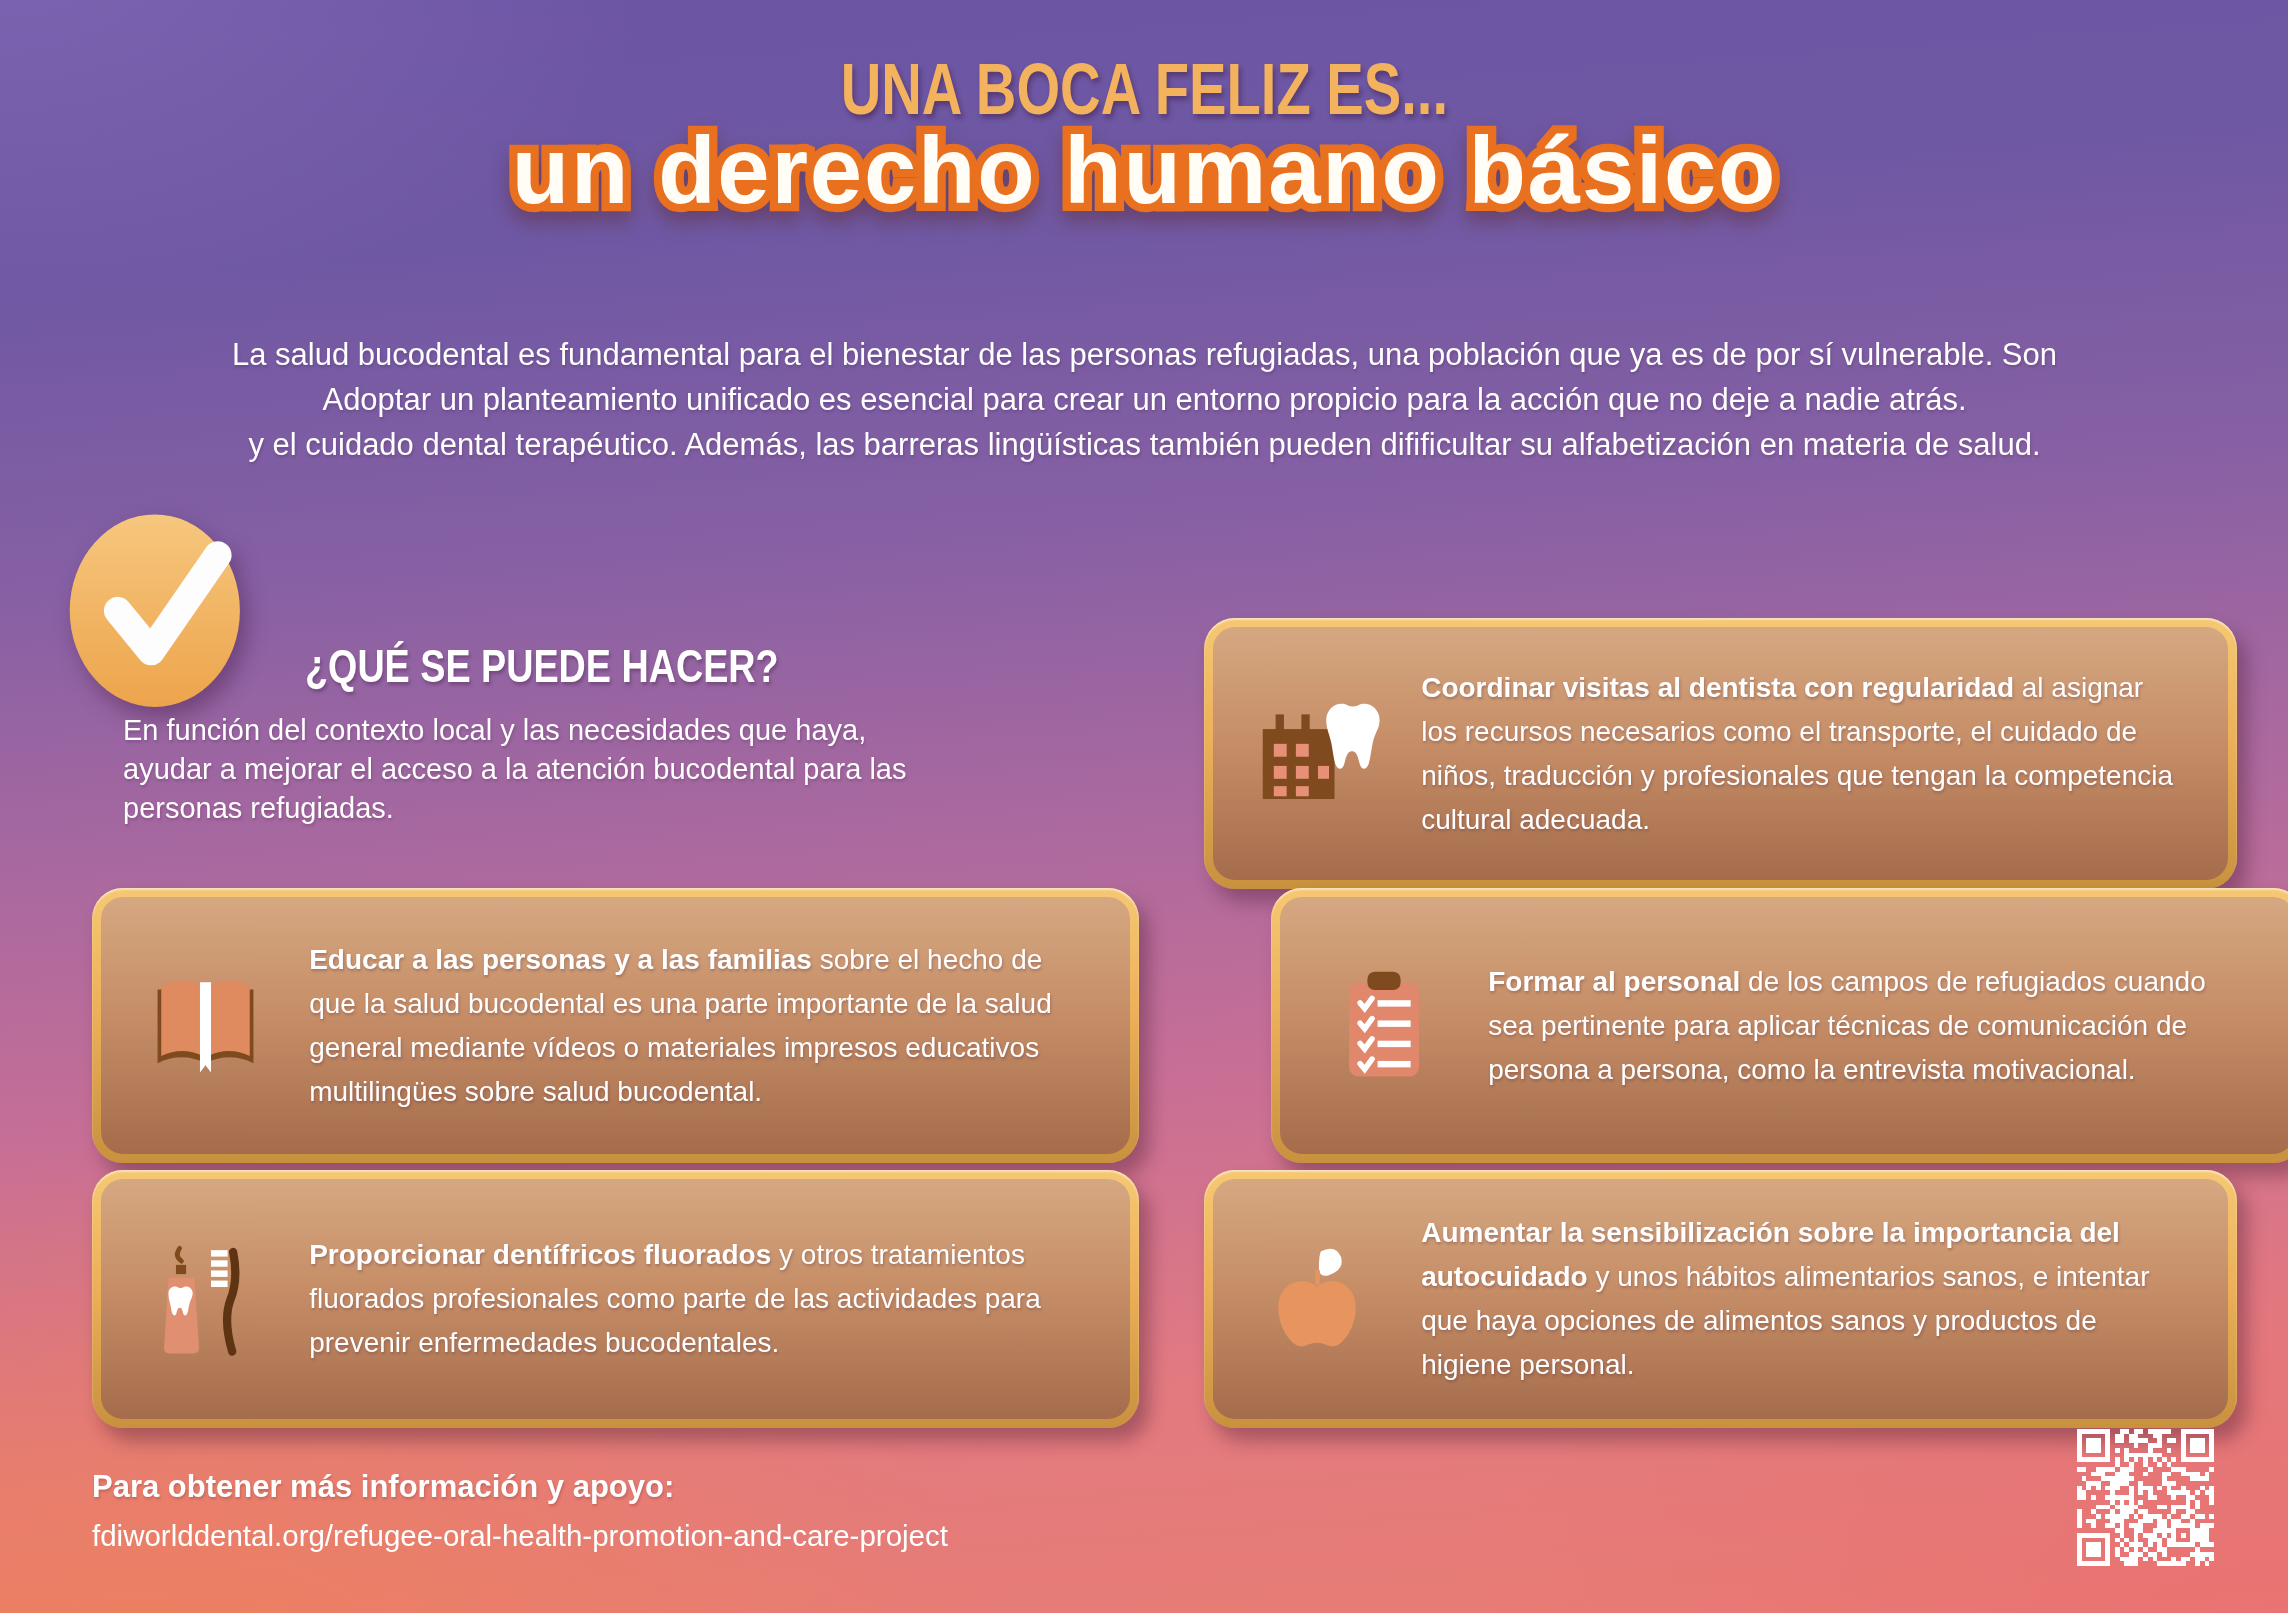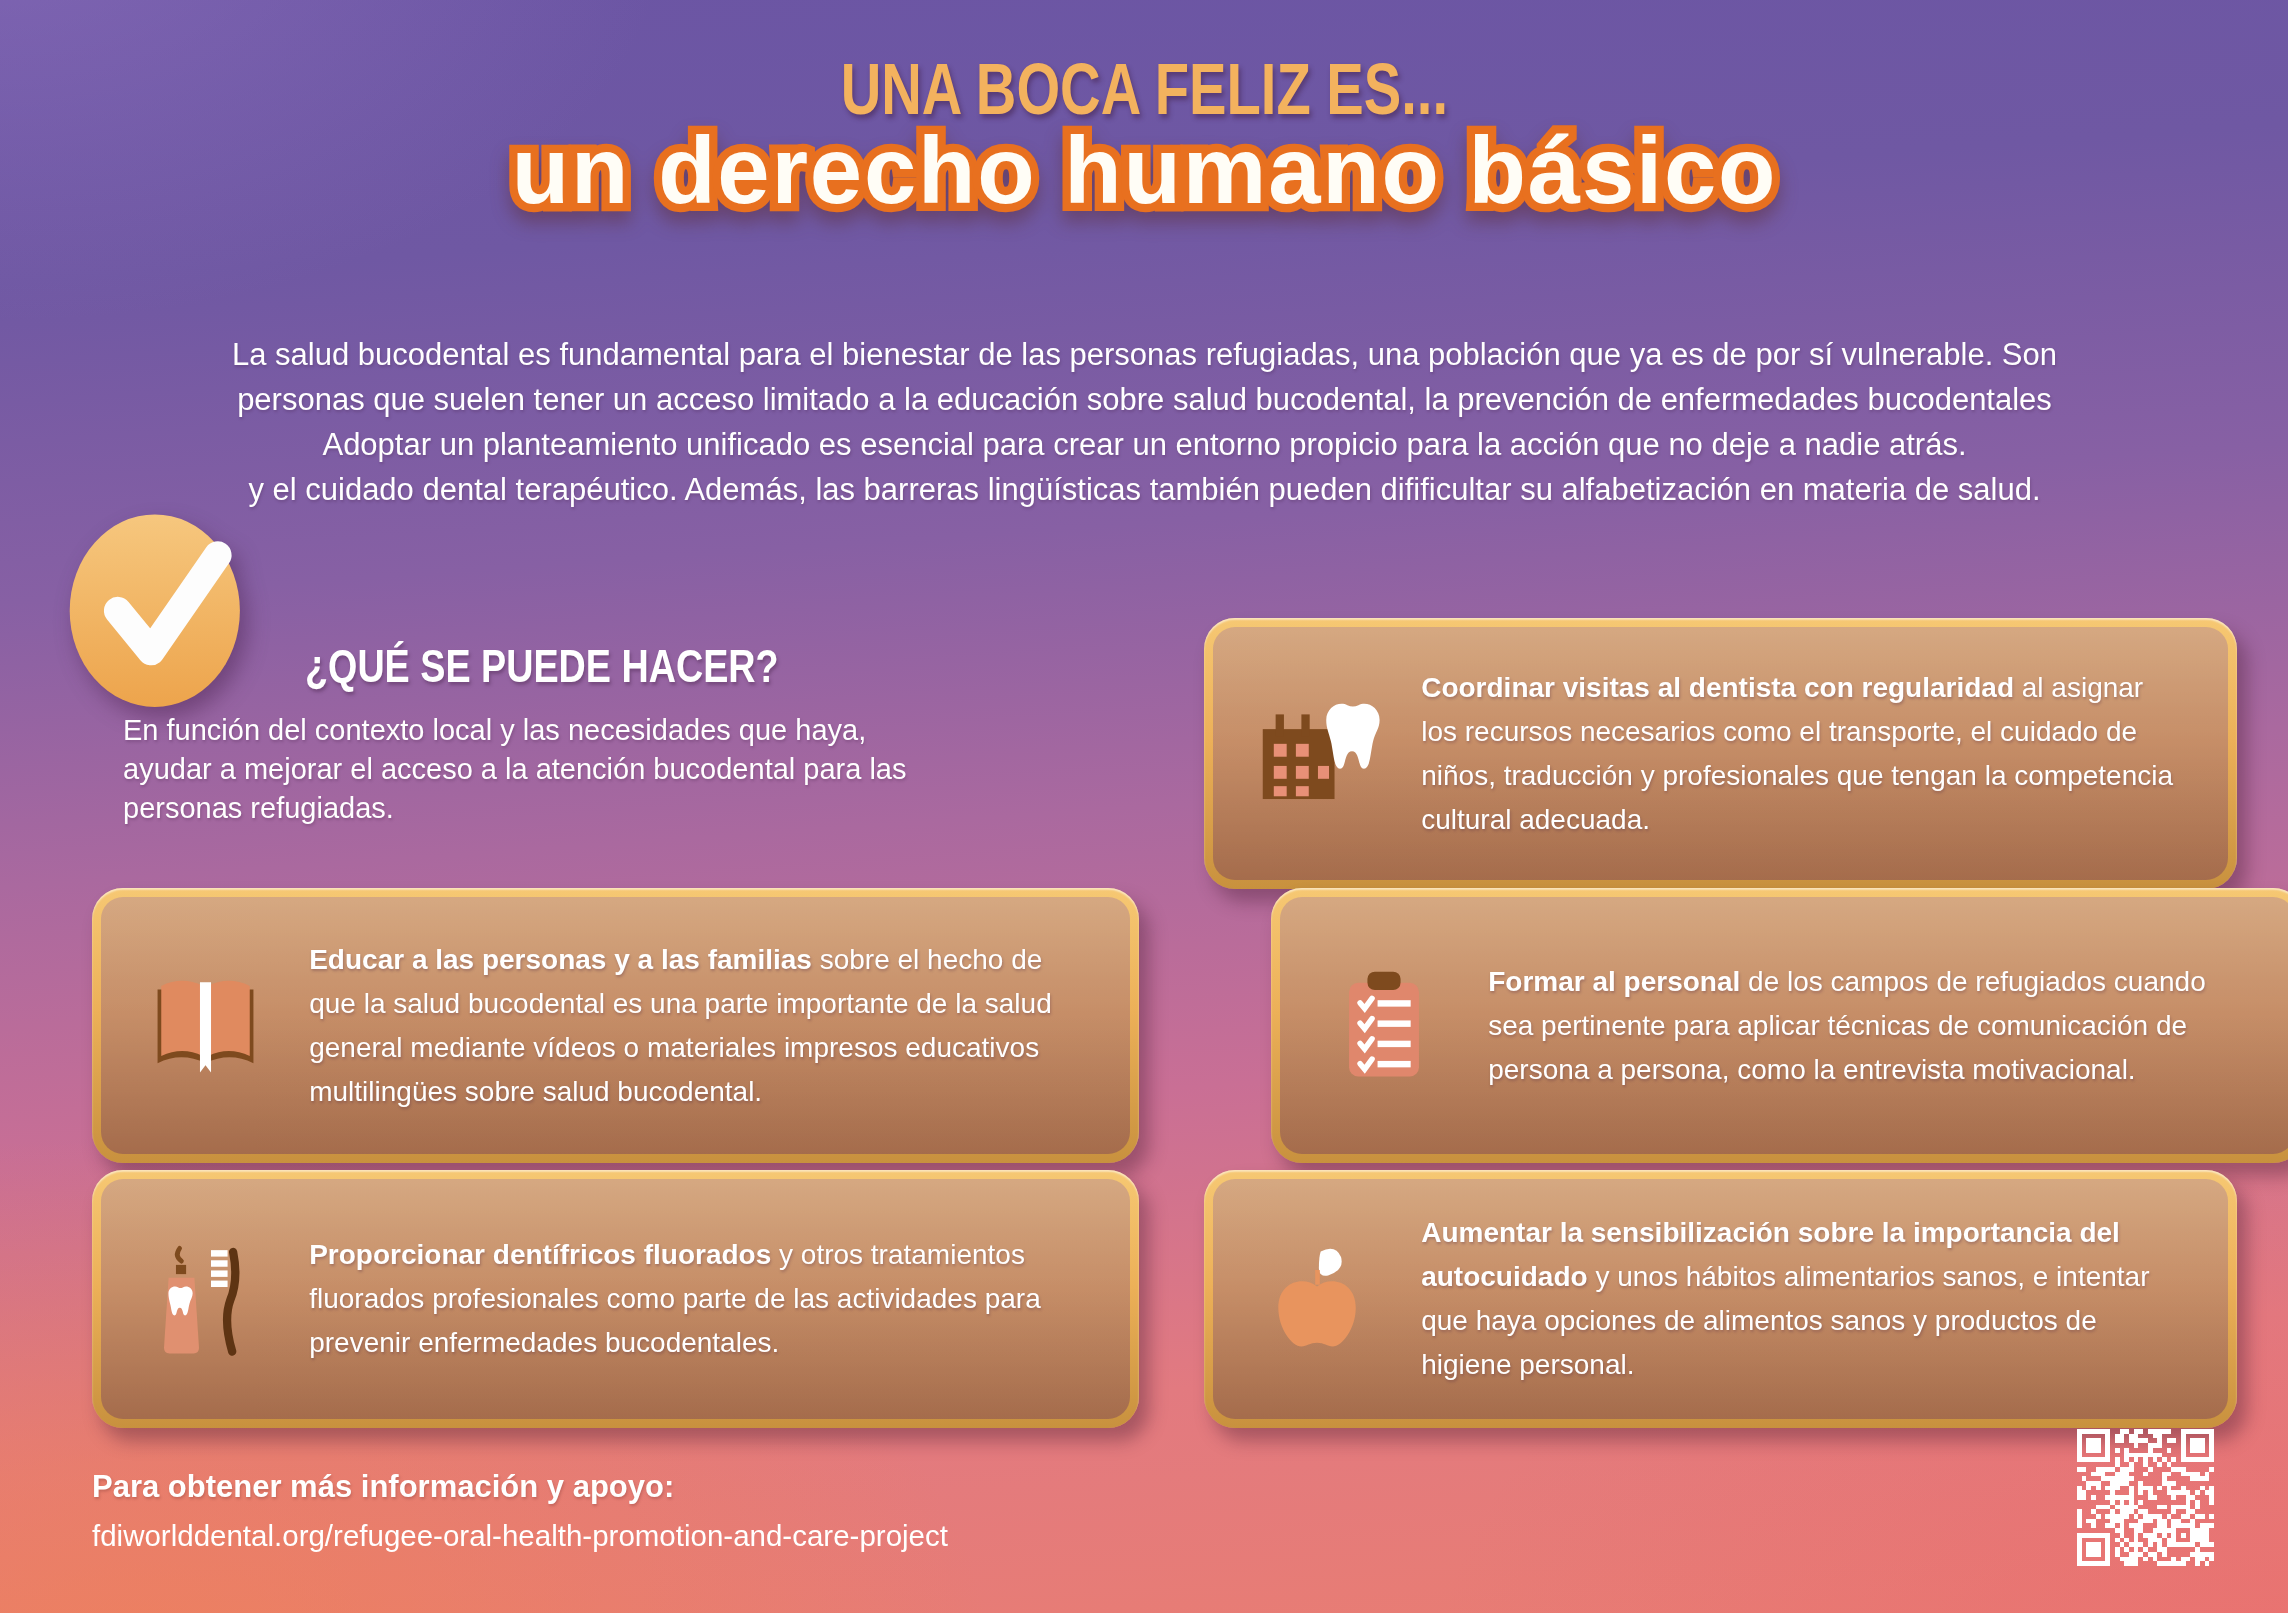--- a/index.html
+++ b/index.html
@@ -70,21 +70,20 @@
   <div class="title1-wrap">
     <span class="title1">UNA BOCA FELIZ ES...</span>
   </div>
   <div class="title2">
     <span class="outline">un derecho humano básico</span>
     <span class="fill">un derecho humano básico</span>
   </div>
 
   <div class="intro">
     <div>La salud bucodental es fundamental para el bienestar de las personas refugiadas, una población que ya es de por sí vulnerable. Son</div>
-    <div>personas que suelen tener un acceso limitado a la educación sobre salud bucodental, la prevención de enfermedades bucodentales</div>
     <div>Adoptar un planteamiento unificado es esencial para crear un entorno propicio para la acción que no deje a nadie atrás.</div>
     <div>y el cuidado dental terapéutico. Además, las barreras lingüísticas también pueden difificultar su alfabetización en materia de salud.</div>
   </div>
 
   <svg class="check-icon" viewBox="0 0 100 112">
     <defs>
       <linearGradient id="chk" x1="0" y1="0" x2="0" y2="1">
         <stop offset="0" stop-color="#f6c77e"></stop>
           <stop offset="1" stop-color="#eda44c"></stop>
       </linearGradient>

